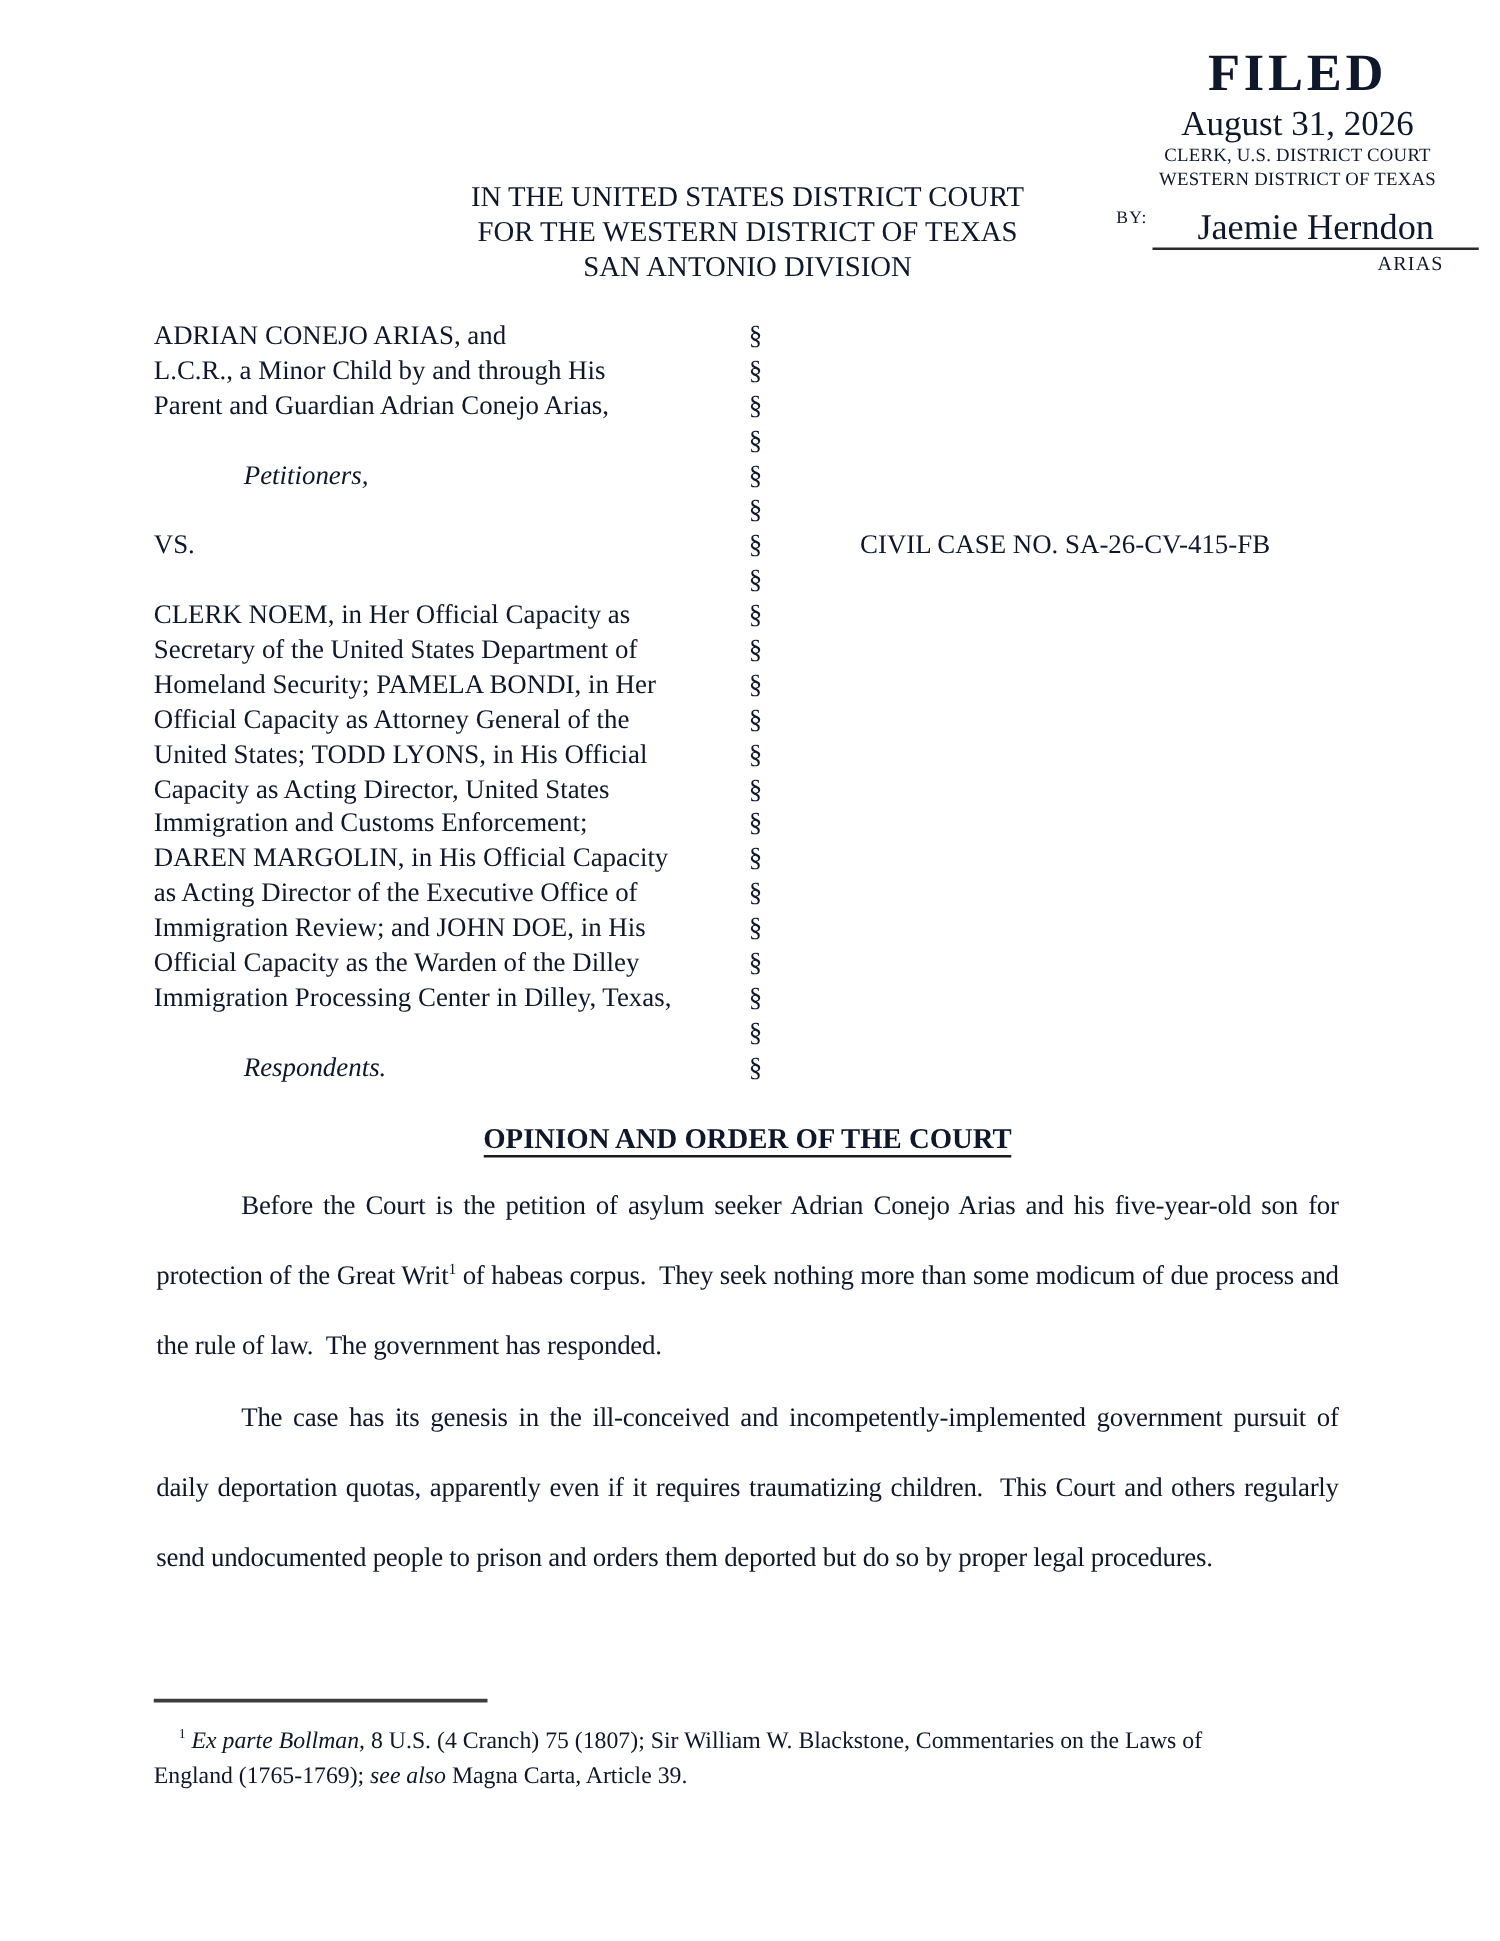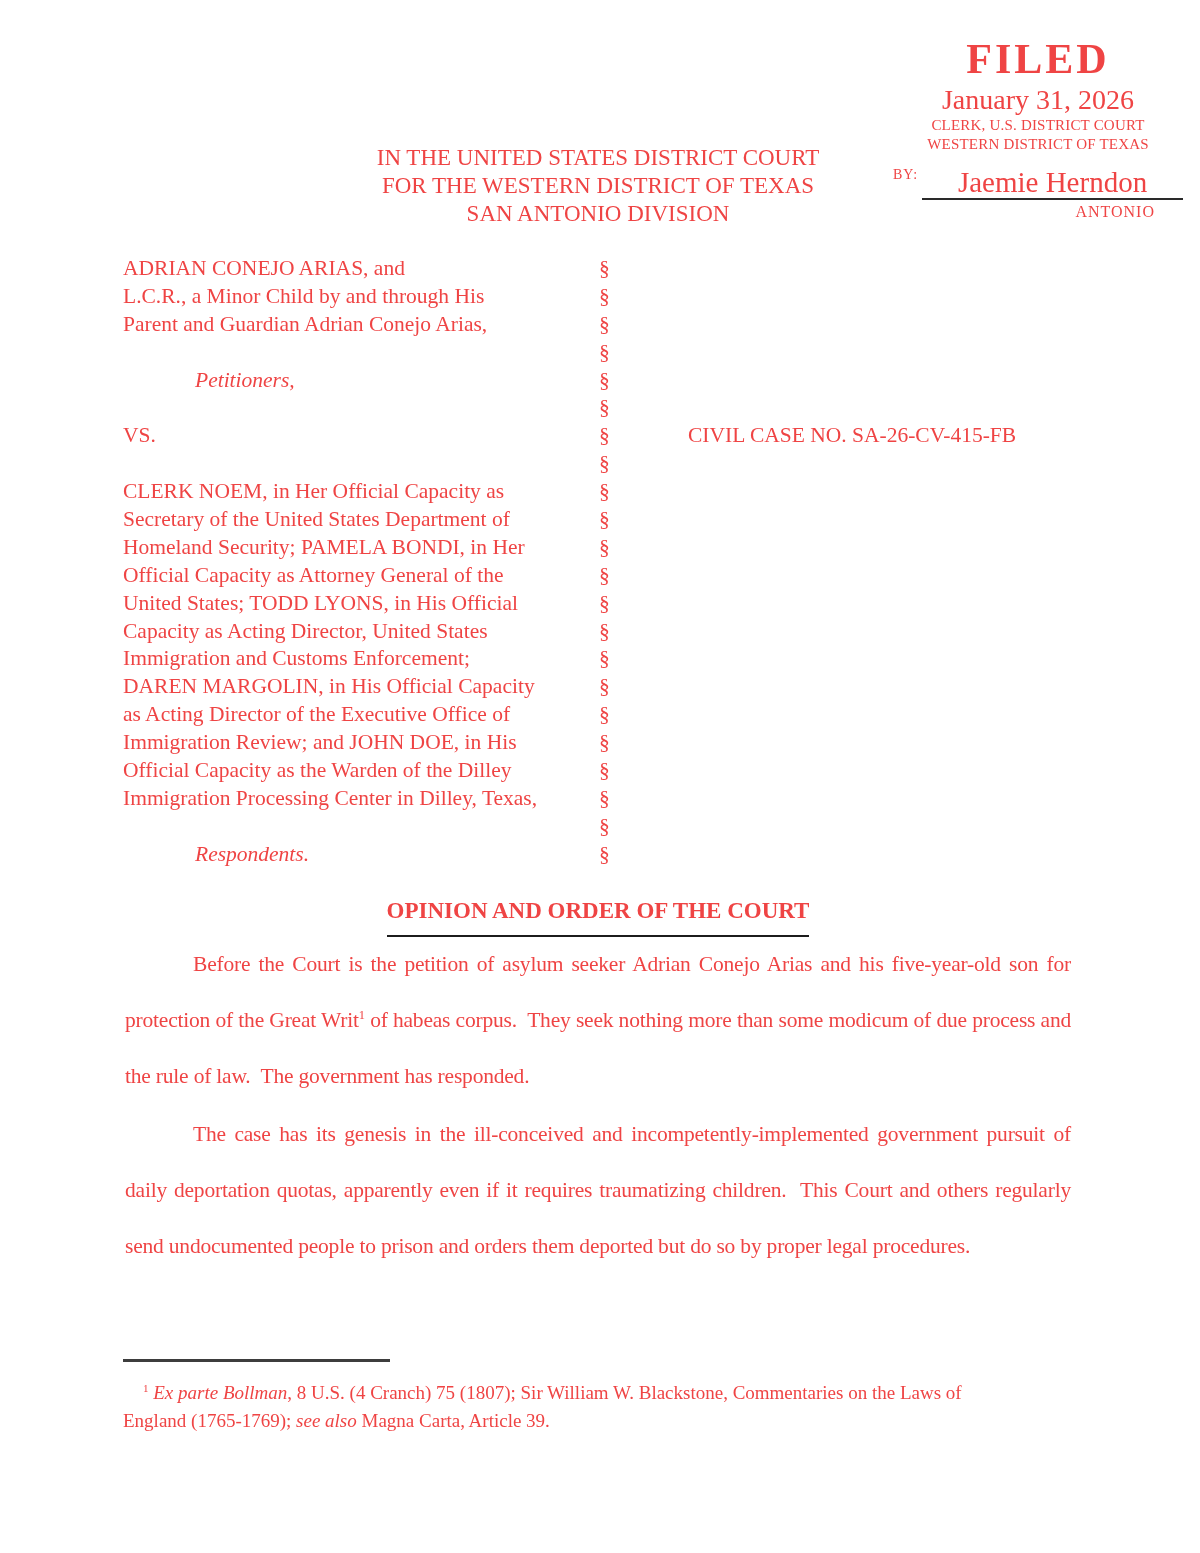--- a/index.html
+++ b/index.html
@@ -2,21 +2,21 @@
 <html><head>
 <meta charset="utf-8">
 <style>
   html, body { margin: 0; padding: 0; background: #ffffff; }
   .page {
     position: relative;
     width: 1200px;
     height: 1553px;
     background: #ffffff;
     font-family: "Liberation Serif", serif;
-    color: #ef4444;
+    color: #0f172a;
     overflow: hidden;
     box-sizing: border-box;
     padding: 0 127px 0 123px;
   }
 
   
   .filed-stamp {
     position: absolute;
     top: 36px;
     left: 893px;
@@ -63,21 +63,21 @@
   }
 
   
   .order-title {
     margin-top: 28px;
     text-align: center;
     font-size: 23px;
     line-height: 28px;
     font-weight: bold;
   }
-  .order-title span { border-bottom: 2px solid #1c1c1c; padding-bottom: 12px; }
+  .order-title span { border-bottom: 2px solid #1c1c1c; padding-bottom: 1px; }
 
   
   .body-para {
     margin: 2px;
     font-size: 21.5px;
     line-height: 56px;
     text-align: justify;
     text-indent: 68px;
     letter-spacing: -0.2px;
     white-space: pre-wrap;
@@ -102,31 +102,31 @@
   }
   .footnote i, .cap-text i { font-style: italic; }
 </style>
 </head>
 <body>
 
 <div class="page">
 
   <div class="filed-stamp">
     <div class="filed-title">FILED</div>
-    <div class="filed-date">January 31, 2026</div>
+    <div class="filed-date">August 31, 2026</div>
     <div class="clerk-line">CLERK, U.S. DISTRICT COURT</div>
     <div class="clerk-line">WESTERN DISTRICT OF TEXAS</div>
     <div class="by-row">
       <span class="by-label">BY:</span>
       <span class="sig-line">
         <span class="signature">Jaemie Herndon</span>
       </span>
     </div>
     <div class="deputy-row">
-      <span class="deputy">ANTONIO</span>
+      <span class="deputy">ARIAS</span>
     </div>
   </div>
 
   <div class="court-heading">
     <div>IN THE UNITED STATES DISTRICT COURT</div>
     <div>FOR THE WESTERN DISTRICT OF TEXAS</div>
     <div>SAN ANTONIO DIVISION</div>
   </div>
 
   <div class="caption">

